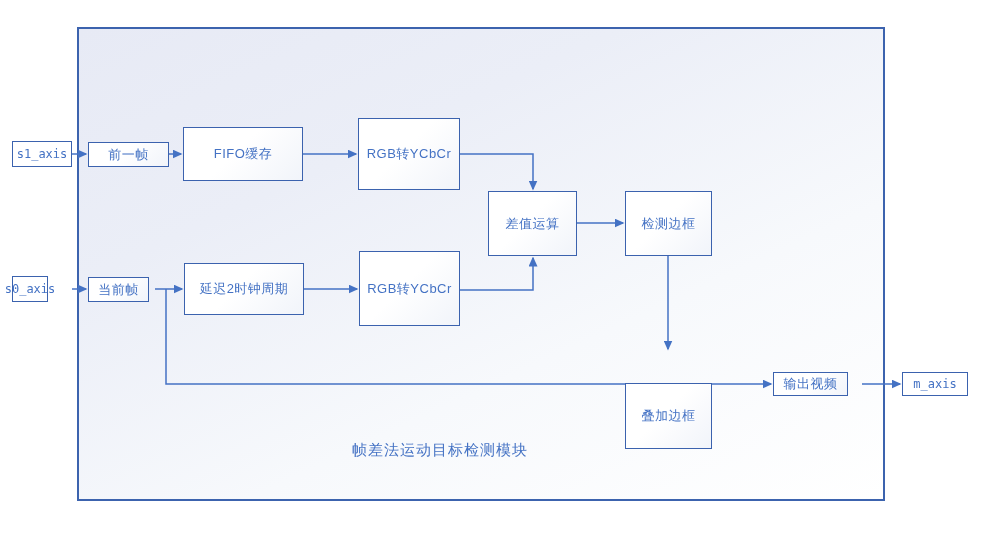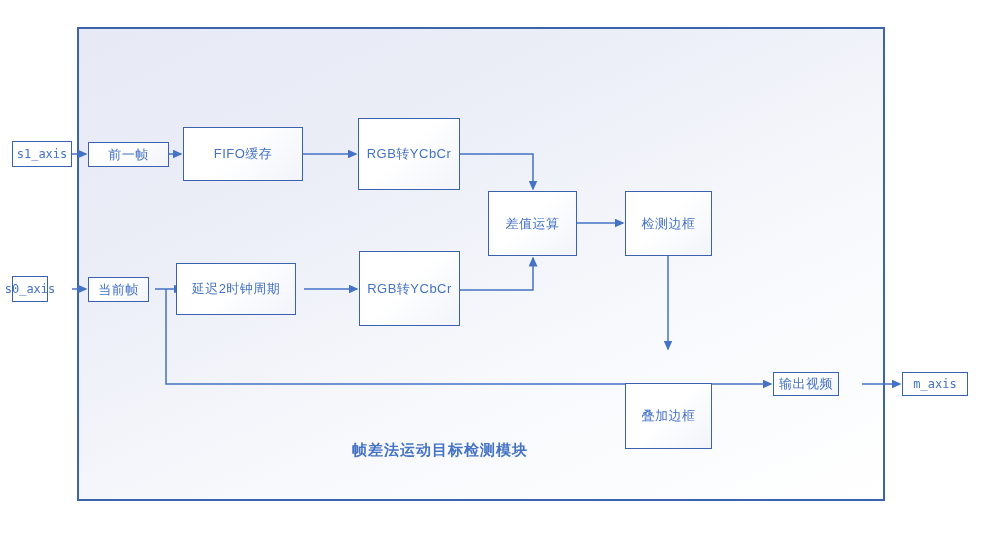--- a/index.html
+++ b/index.html
@@ -23,40 +23,40 @@
     display:flex;align-items:center;justify-content:center;
     color:#4472c4;font-size:13px;letter-spacing:.5px;
     box-sizing:border-box;white-space:nowrap;
   }
   .node.port{
     font-family:"DejaVu Sans Mono","Liberation Mono",monospace;
     font-size:12px;letter-spacing:0;background:#ffffff;
   }
   .diagram-title{
     position:absolute;left:280px;top:441px;width:320px;z-index:3;
-    text-align:center;color:#4472c4;font-size:15px;font-weight:bold;
+    text-align:center;color:#4472c4;font-size:15px;font-weight:normal;
     letter-spacing:1px;
   }
   .watermark{
     position:absolute;right:14px;top:507px;z-index:4;
     color:#b5b7ba;font-size:17px;letter-spacing:.5px;
   }
   
   .n-s1{left:12px;top:141px;width:60px;height:26px;}
   .n-prev{left:88px;top:142px;width:81px;height:25px;}
   .n-fifo{left:183px;top:127px;width:120px;height:54px;}
   .n-rgbt{left:358px;top:118px;width:102px;height:72px;}
   .n-s0{left:12px;top:276px;width:36px;height:26px;}
   .n-cur{left:88px;top:277px;width:61px;height:25px;}
-  .n-delay{left:176px;top:263px;width:120px;height:52px;}
+  .n-delay{left:184px;top:263px;width:120px;height:52px;}
   .n-rgbb{left:359px;top:251px;width:101px;height:75px;}
   .n-diff{left:488px;top:191px;width:89px;height:65px;}
   .n-detect{left:625px;top:191px;width:87px;height:65px;}
   .n-overlay{left:625px;top:351px;width:87px;height:66px;margin-top:32px;}
-  .n-output{left:773px;top:372px;width:66px;height:24px;}
+  .n-output{left:773px;top:372px;width:75px;height:24px;}
   .n-maxis{left:902px;top:372px;width:66px;height:24px;}
 </style>
 </head>
 <body>
 
 <div class="canvas">
 
   <div class="container-box"></div>
 
   <svg class="wires" width="981" height="538" viewBox="0 0 981 538">

